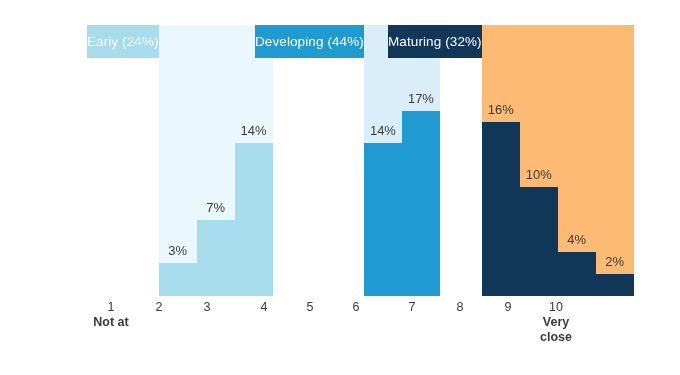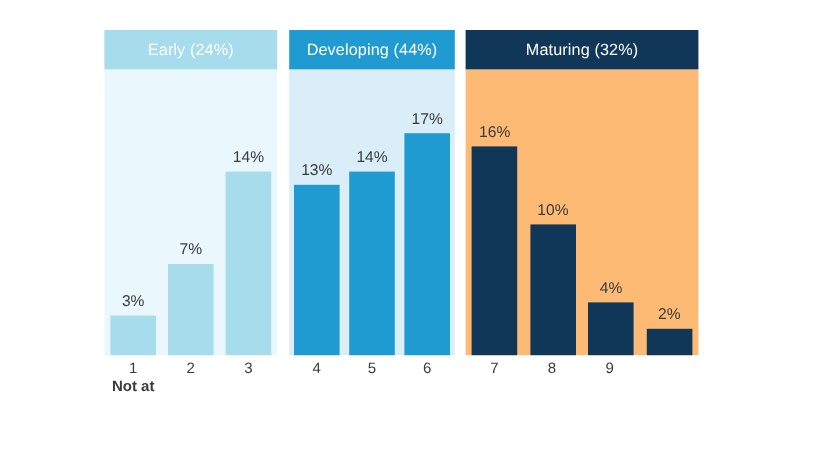--- a/index.html
+++ b/index.html
@@ -13,21 +13,21 @@
     position:relative;
     width:680px;height:375px;
   }
 
   
   .panel{
     position:absolute;
     top:25px;
     bottom:79px;
     display:flex;
-    flex-direction:column;
+    flex-direction:row;
   }
   .panel-header{
     height:33px;
     flex:0 0 33px;
     display:flex;
     align-items:center;
     justify-content:center;
     color:#ffffff;
     font-size:13.5px;
     letter-spacing:.1px;
@@ -98,27 +98,23 @@
           <div class="bar-slot">
             <div class="bar-label" style="bottom: 82.3px;">7%</div>
             <div class="bar" style="height: 76.3px; background: rgb(166, 220, 236);"></div>
           </div>
           <div class="bar-slot">
             <div class="bar-label" style="bottom: 158.6px;">14%</div>
             <div class="bar" style="height: 152.6px; background: rgb(166, 220, 236);"></div>
           </div>
         </div>
       </div>
-      <div class="panel" style="left: 241px; width: 138px;">
+      <div class="panel" style="left: 255px; width: 138px;">
         <div class="panel-header" style="background: rgb(31, 155, 209); color: rgb(255, 255, 255);">Developing (44%)</div>
         <div class="panel-body" style="background: rgb(217, 238, 249);">
-          <div class="bar-slot">
-            <div class="bar-label" style="bottom: 147.7px;">13%</div>
-            <div class="bar" style="height: 141.7px; background: rgb(31, 155, 209);"></div>
-          </div>
           <div class="bar-slot">
             <div class="bar-label" style="bottom: 158.6px;">14%</div>
             <div class="bar" style="height: 152.6px; background: rgb(31, 155, 209);"></div>
           </div>
           <div class="bar-slot">
             <div class="bar-label" style="bottom: 191.3px;">17%</div>
             <div class="bar" style="height: 185.3px; background: rgb(31, 155, 209);"></div>
           </div>
         </div>
       </div>
@@ -166,14 +162,19 @@
       </div>
       <div class="tick" style="left: 367px; width: 90px;">
         <span class="num">7</span>
       </div>
       <div class="tick" style="left: 415px; width: 90px;">
         <span class="num">8</span>
       </div>
       <div class="tick" style="left: 463px; width: 90px;">
         <span class="num">9</span>
       </div>
+      <div class="tick" style="left: 511px; width: 90px;">
+        <span class="num">10</span>
+        <span class="sub">Very</span>
+        <span class="sub">close</span>
+      </div>
     </div>
 </div>
 
 </body></html>

